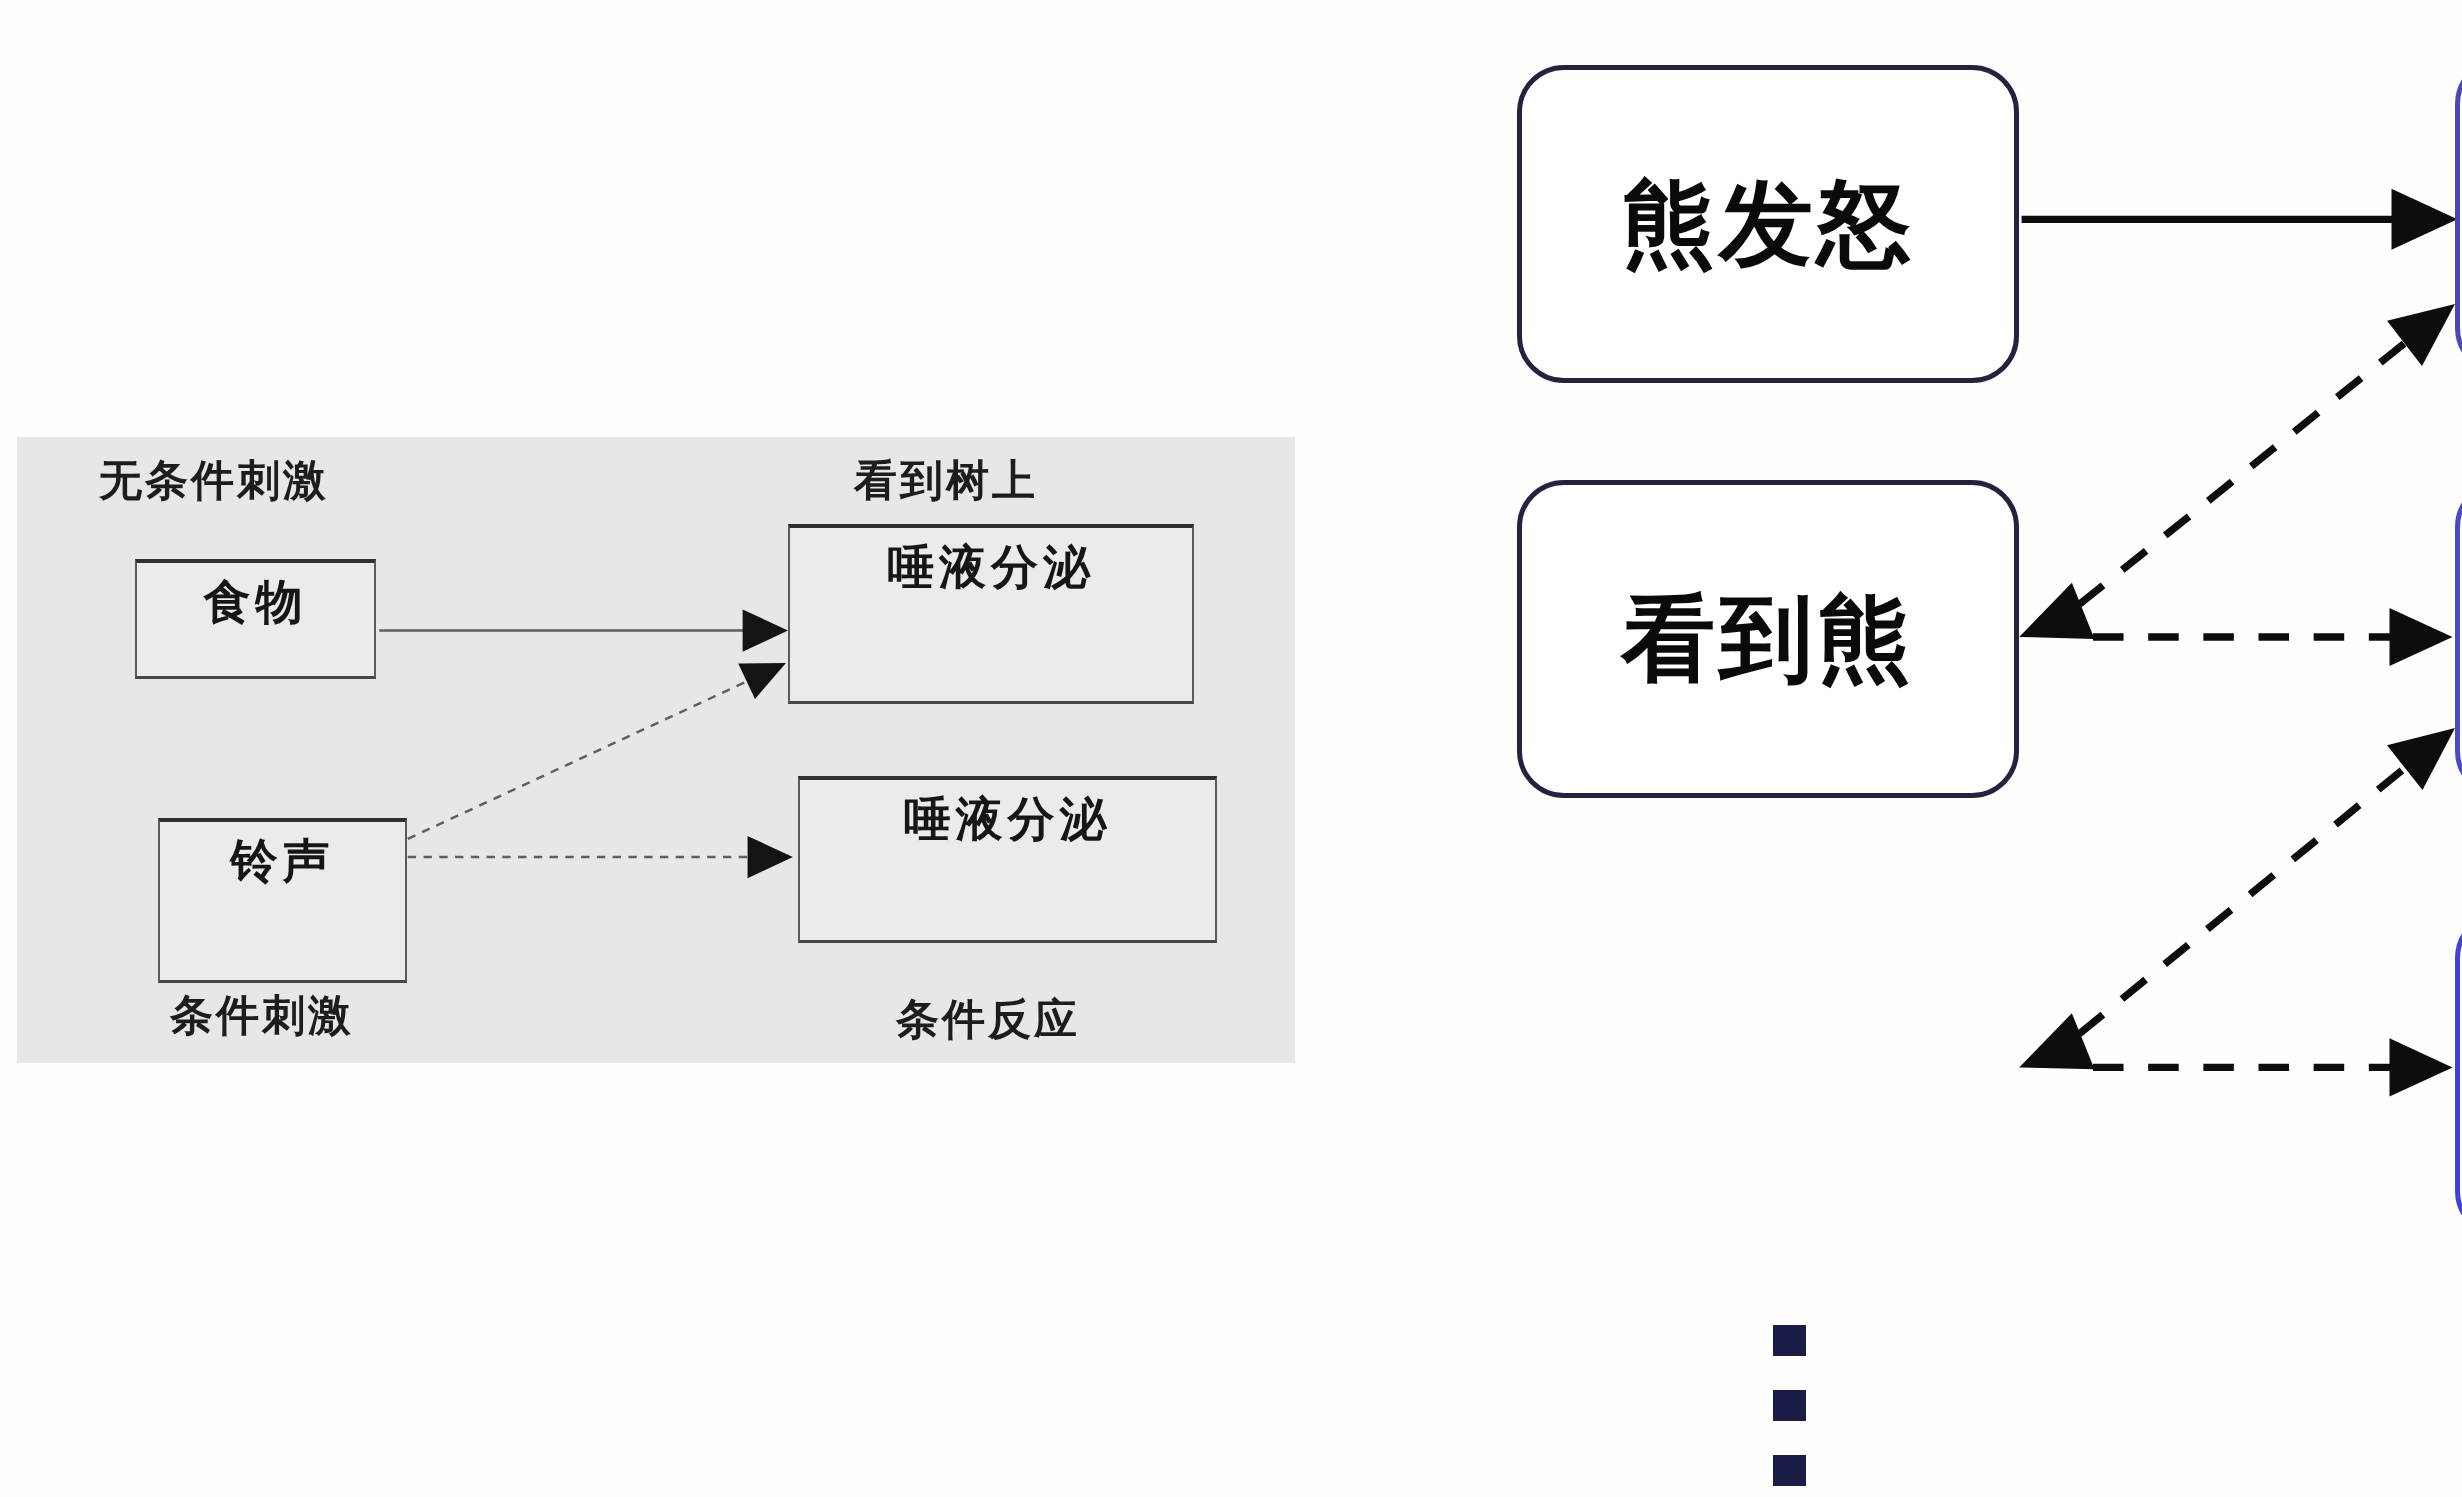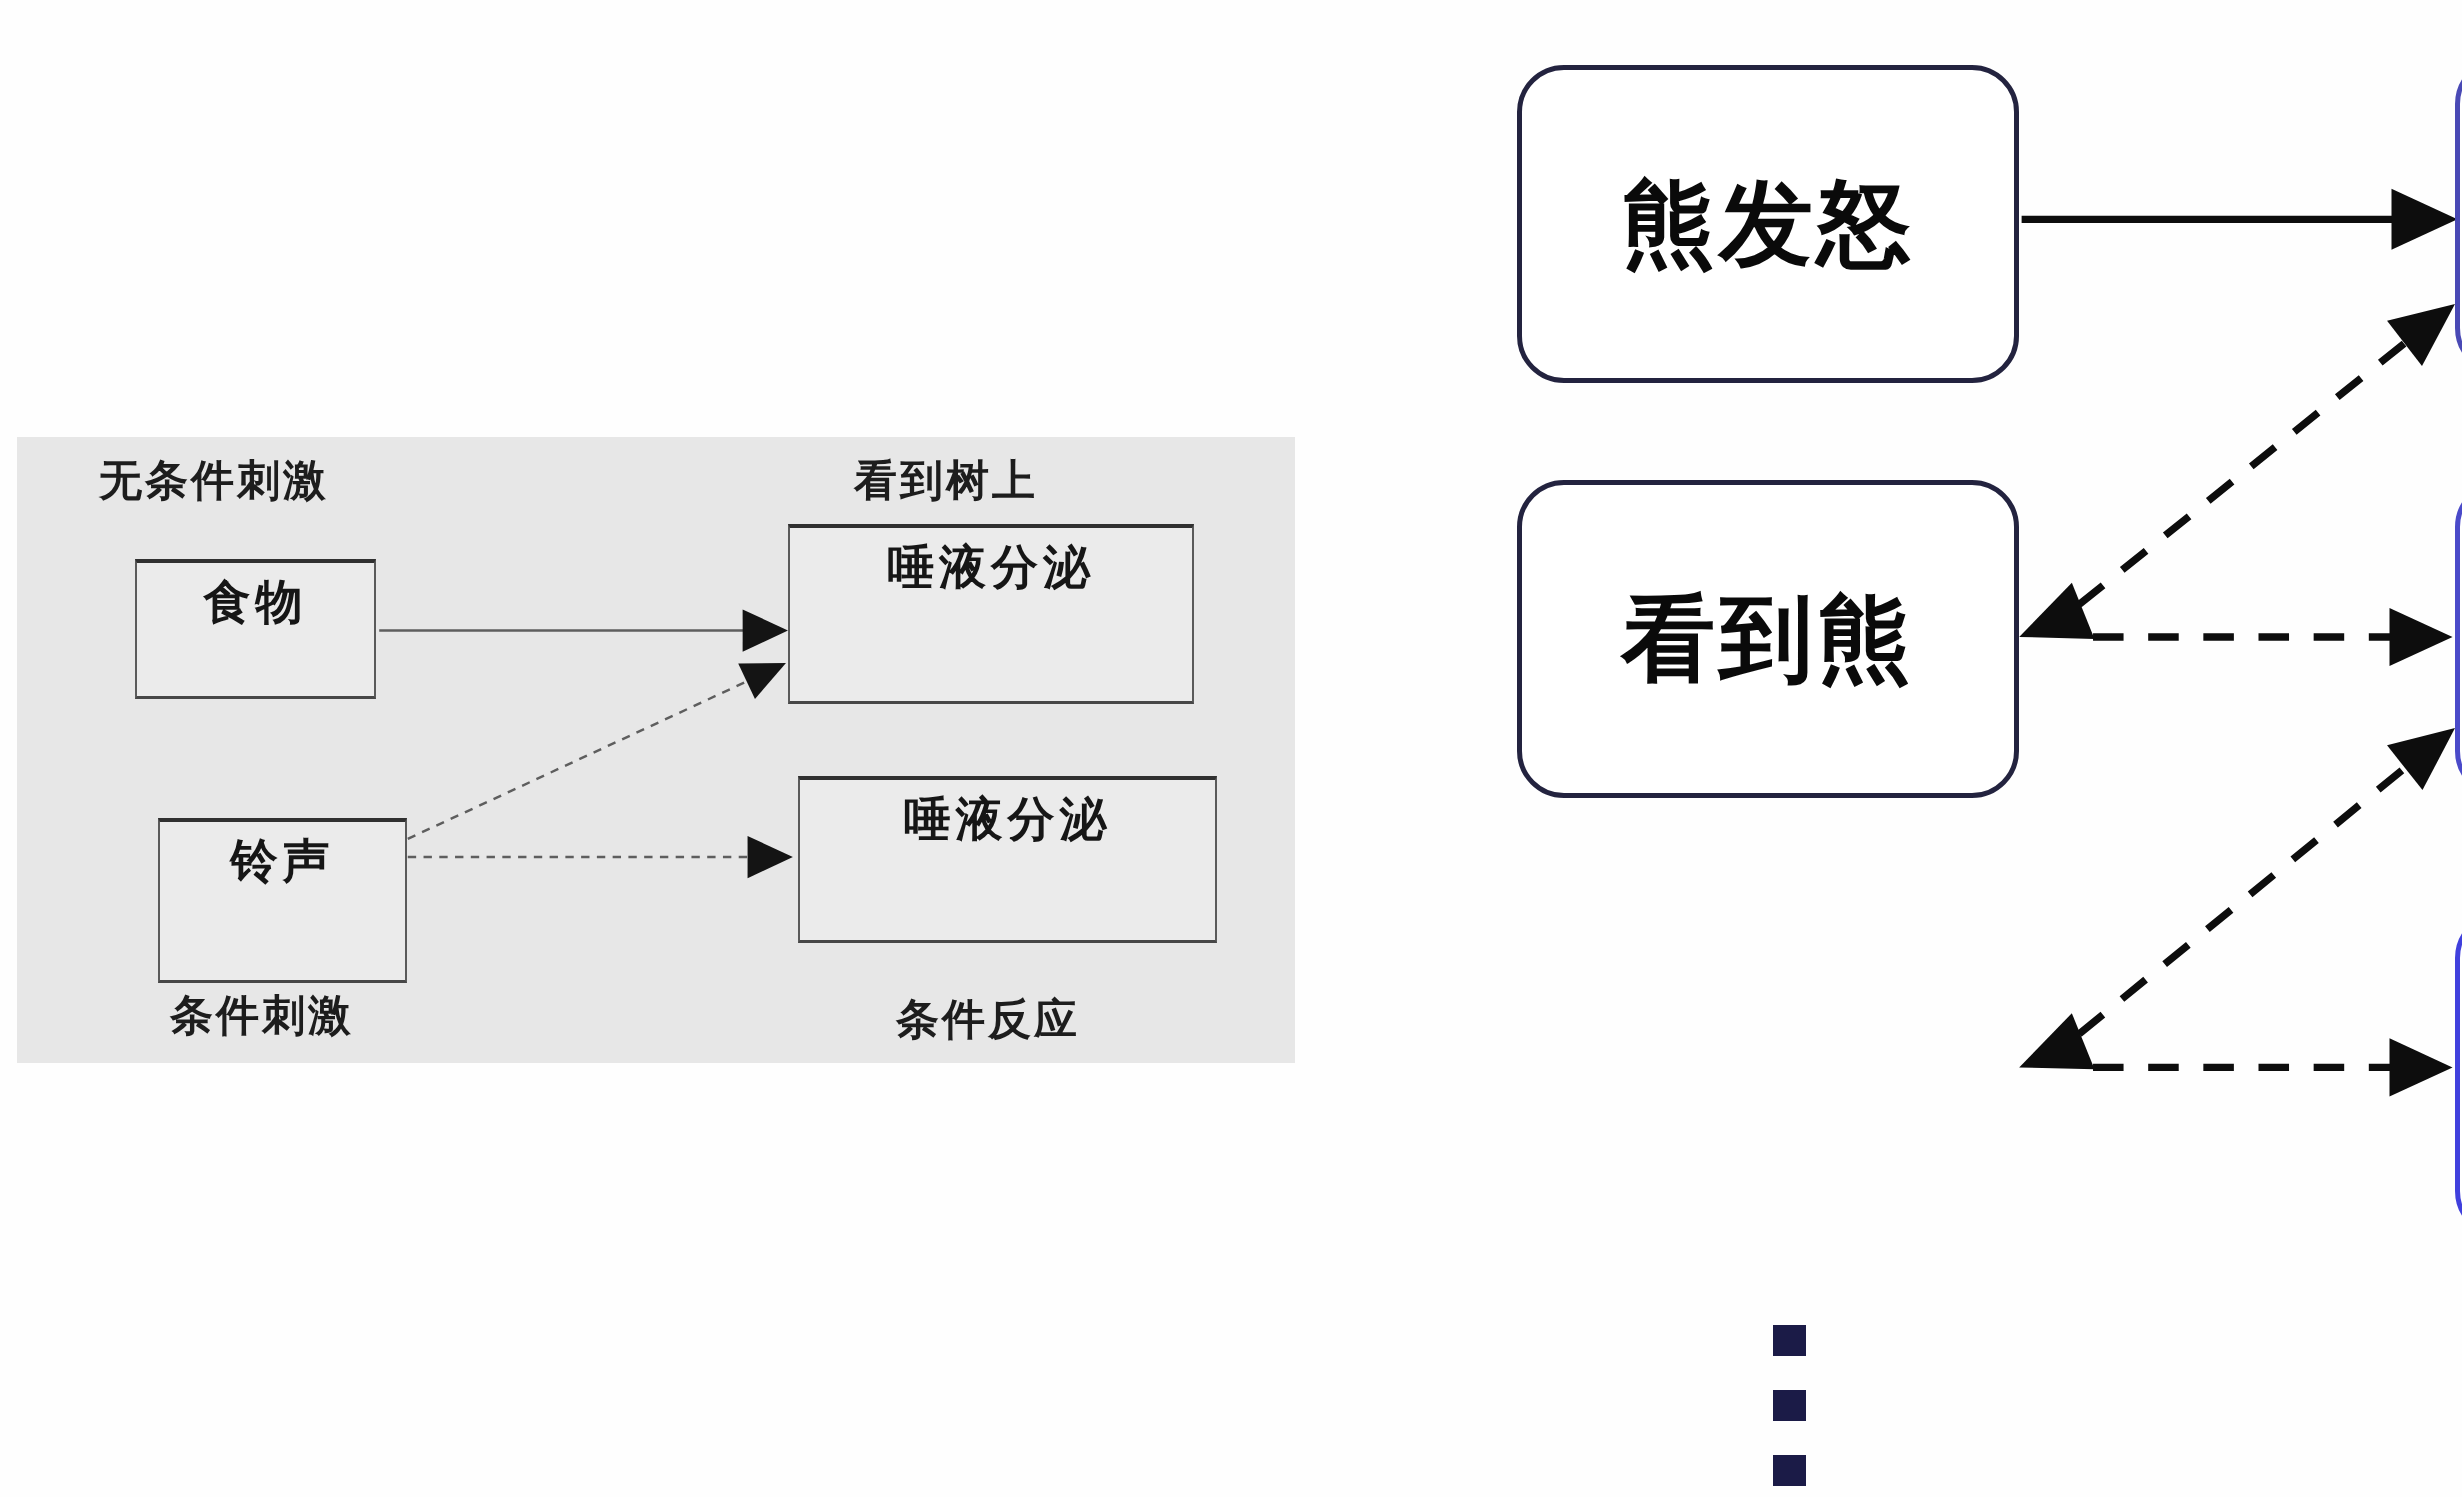--- a/index.html
+++ b/index.html
@@ -82,21 +82,21 @@
              C 6604 1520 6470 1368 6290 1430
              C 6205 1459 6128 1512 6087 1550
              Z" fill="url(#arcBlue)" stroke="#20207a" stroke-width="5"></path>
   </svg>
 
   <div class="plbl" style="left:79px;top:452px;margin-left:20px;">无条件刺激</div>
   <div class="plbl" style="left:854px;top:452px;">看到树上</div>
   <div class="plbl" style="left:170px;top:987px;">条件刺激</div>
   <div class="plbl" style="left:896px;top:991px;">条件反应</div>
 
-  <div class="gbox" style="left:135px;top:559px;width:241px;height:140px;">
+  <div class="gbox" style="left:135px;top:559px;width:241px;height:120px;">
     <span>食物</span>
   </div>
   <div class="gbox" style="left:788px;top:524px;width:406px;height:180px;">
     <span>唾液分泌</span>
   </div>
   <div class="gbox" style="left:158px;top:818px;width:249px;height:165px;">
     <span>铃声</span>
   </div>
   <div class="gbox" style="left:798px;top:776px;width:419px;height:167px;">
     <span>唾液分泌</span>

